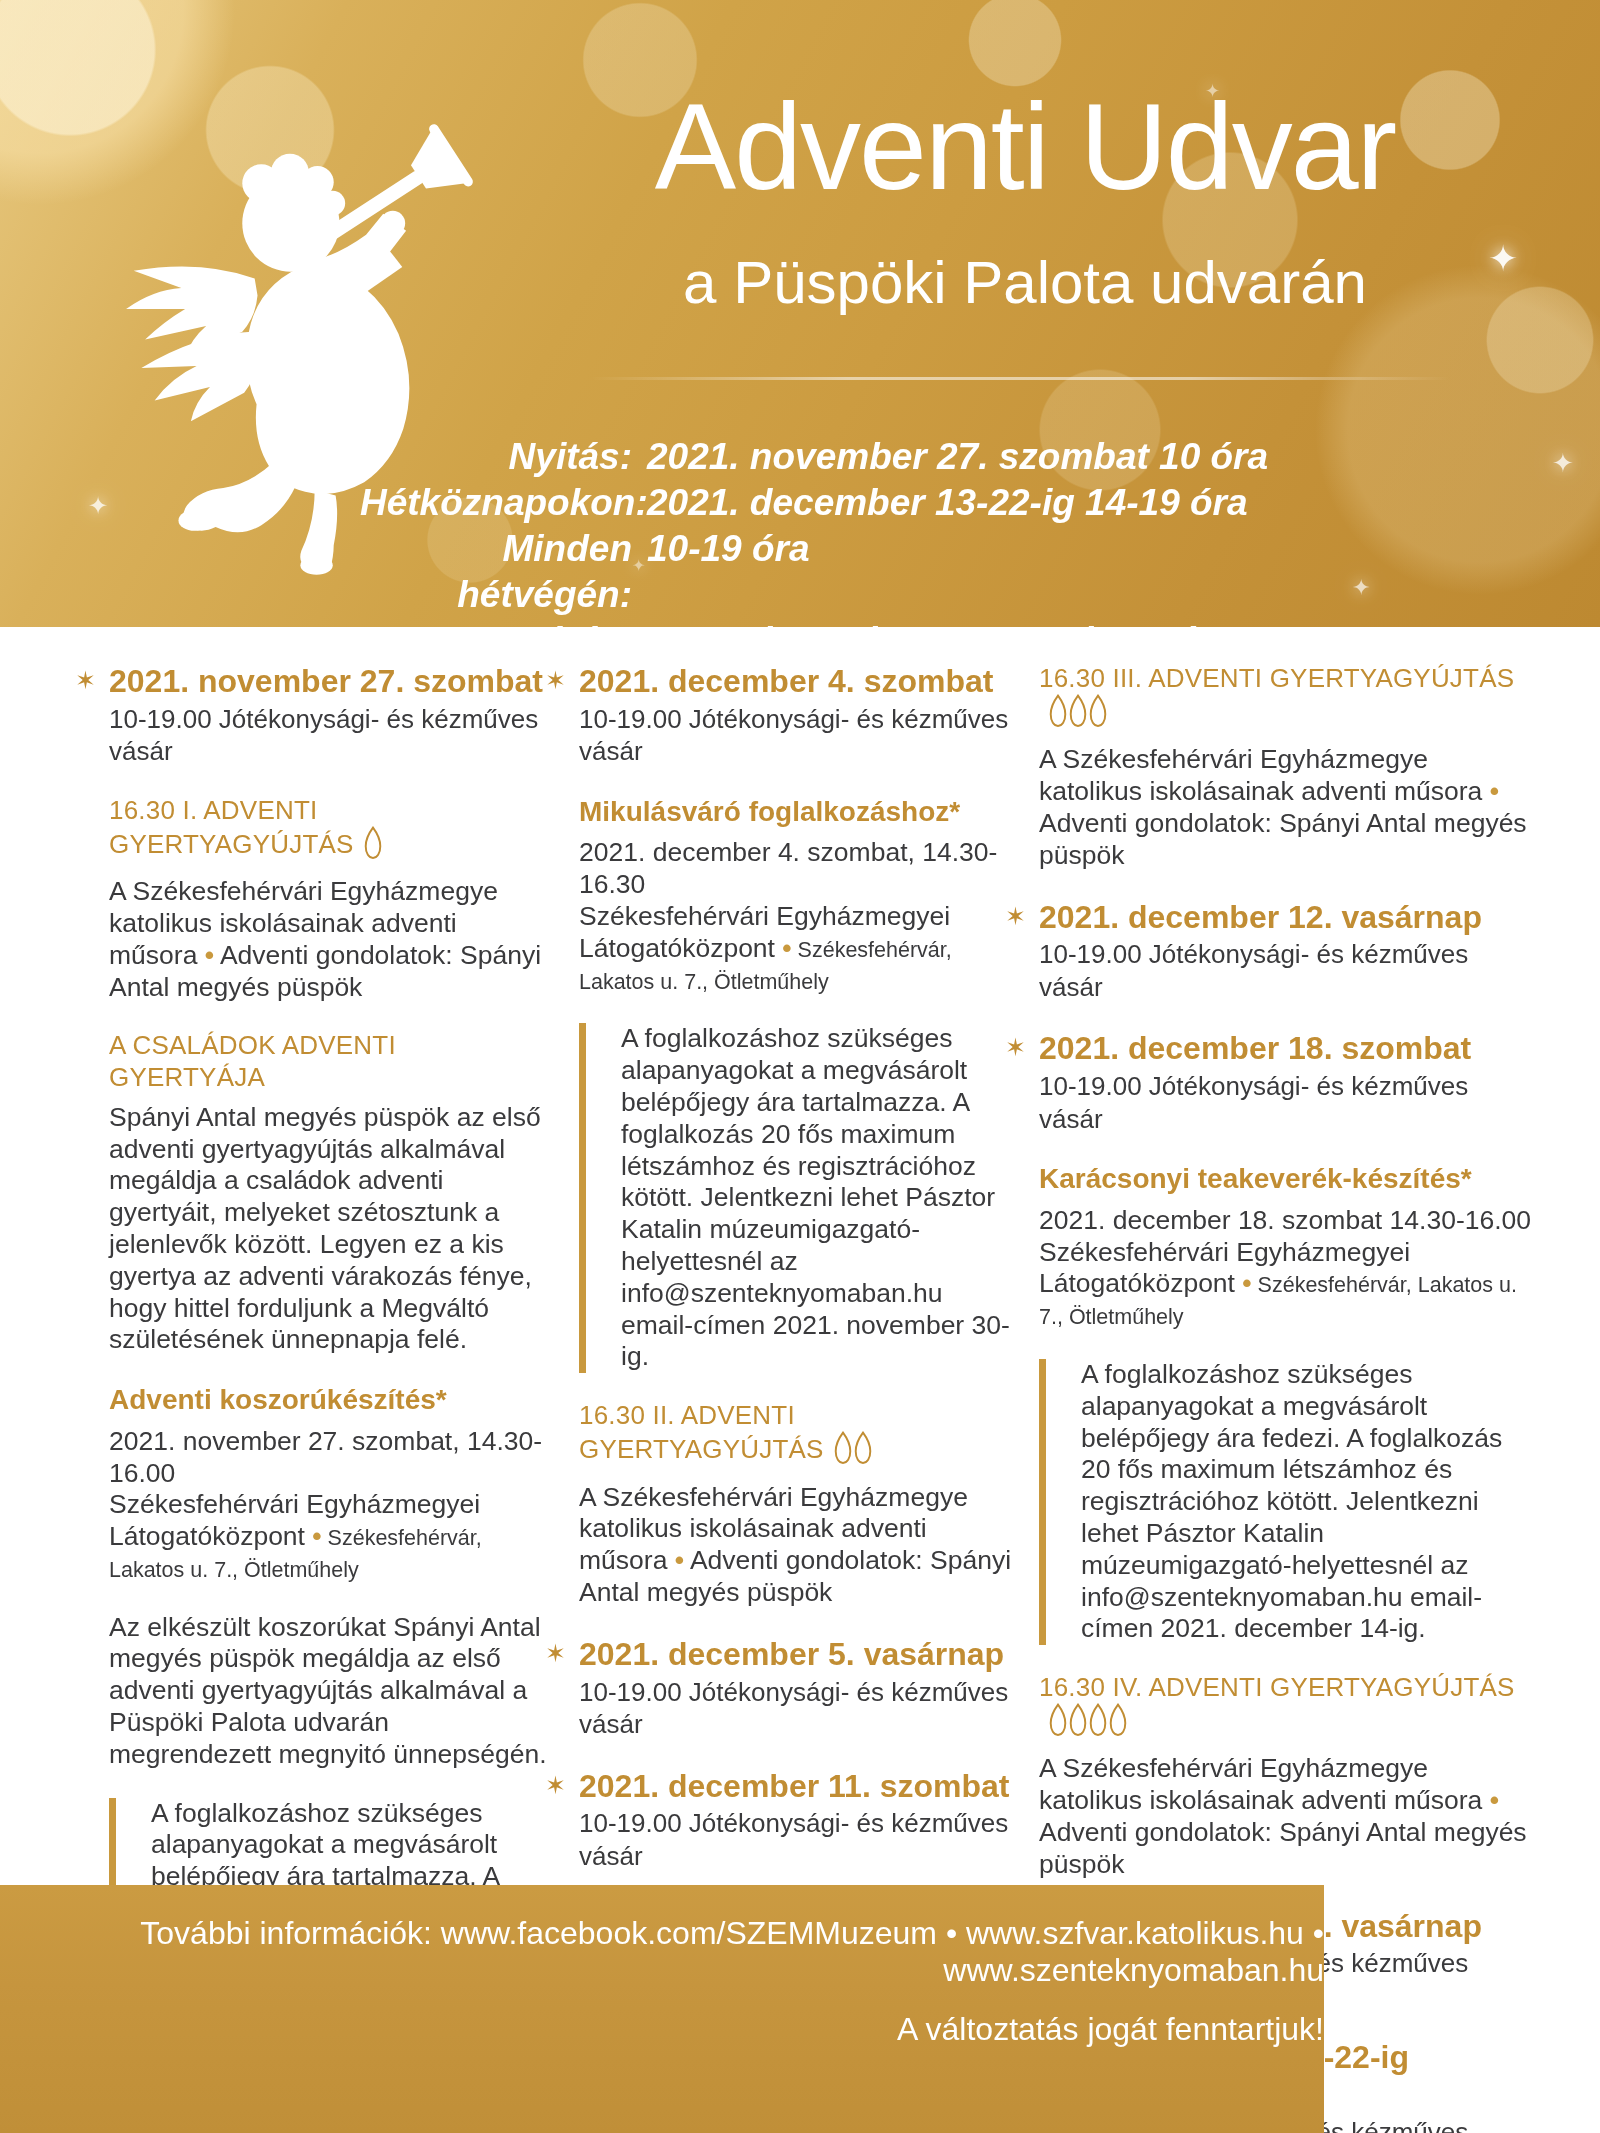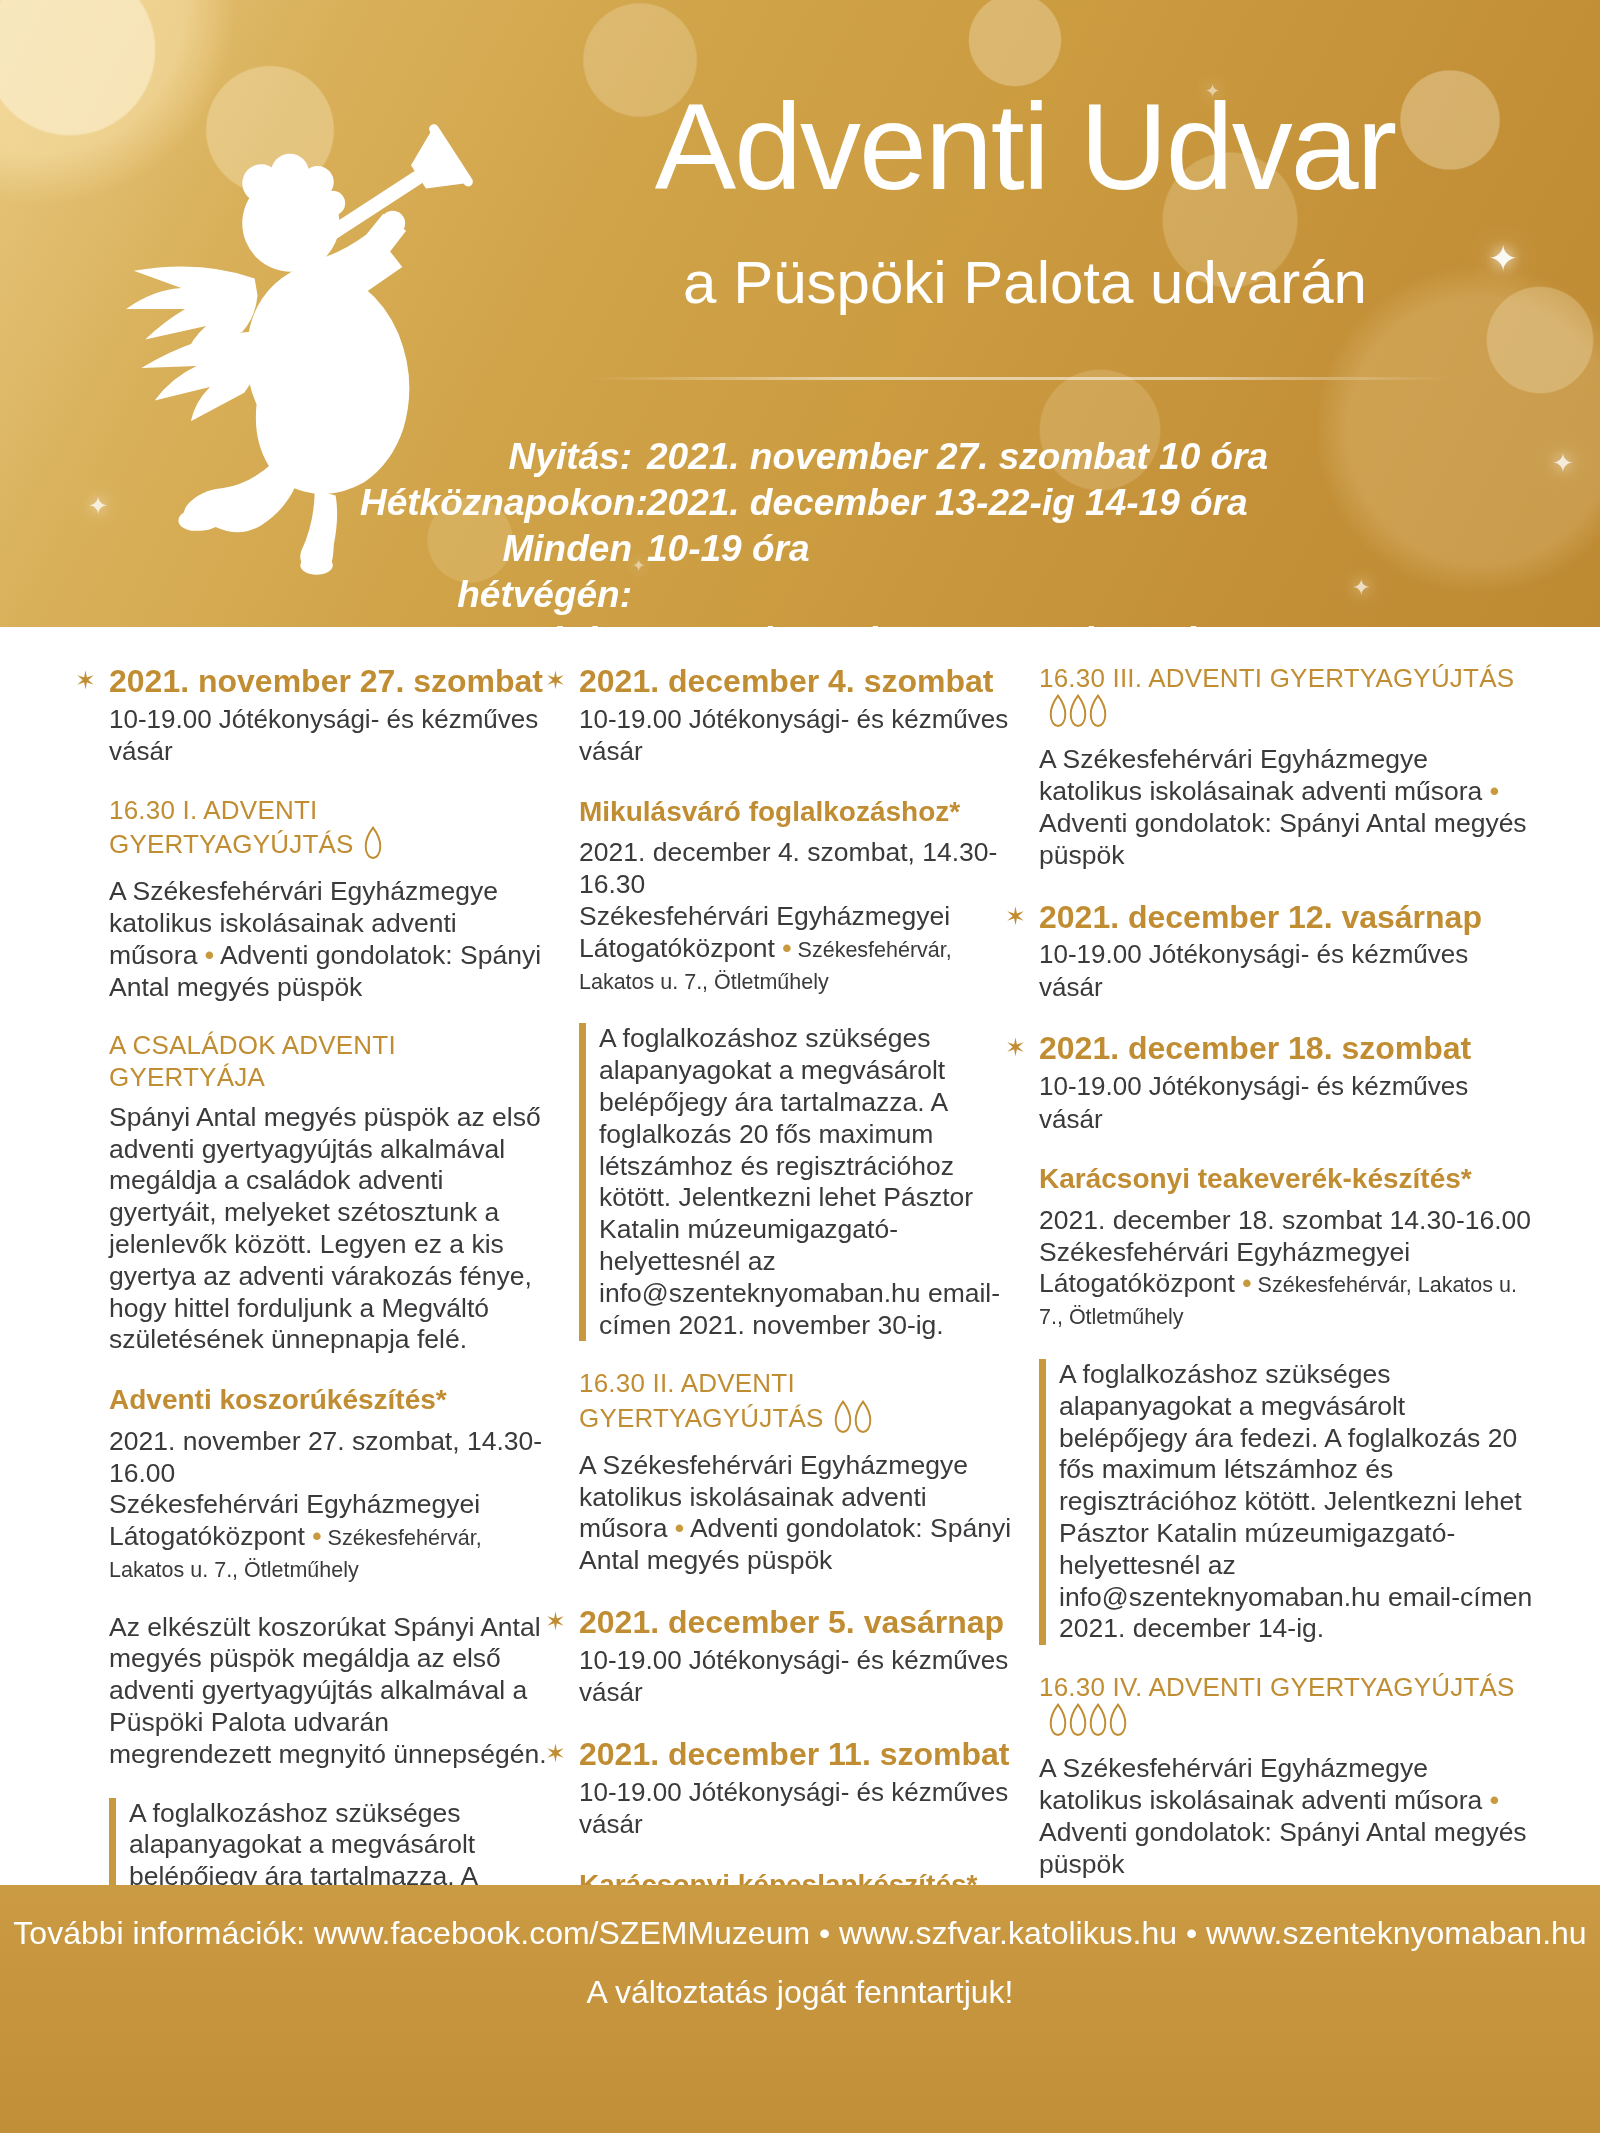--- a/index.html
+++ b/index.html
@@ -64,28 +64,28 @@
   .h-date{position:relative;color:var(--gold);font-size:32px;font-weight:700;line-height:1.15;}
   .h-date .star{position:absolute;left:-34px;top:3px;font-size:25px;font-weight:400;}
   .time-line{font-size:26px;color:var(--dark);line-height:1.25;margin-top:3px;}
   .h-candle{color:var(--gold);font-size:26px;font-weight:400;line-height:1.2;letter-spacing:.2px;}
   .h-candle .flames{margin-left:8px;white-space:nowrap;vertical-align:-7px;}
   .h-candle svg{margin-left:2px;}
   .h-work{color:var(--gold);font-size:28px;font-weight:700;line-height:1.2;margin-bottom:4px;}
   p.body{font-size:26.5px;line-height:1.2;color:var(--dark);margin-top:9px;}
   .bullet{color:var(--gold-line);font-weight:700;}
   .venue-small{font-size:21.5px;}
-  .note{border-left:7px solid var(--gold-line);padding-left:13px;}
+  .note{border-left:7px solid var(--gold-line);padding-left:35px;}
   .note p{margin-top:0;}
 
   
   .footer{
-    position:absolute;left:0;top:1885px;width:1600px;height:248px;
+    position:absolute;left:0;top:1885px;width:1324px;height:248px;
     background:linear-gradient(180deg,#cb9b42 0%,var(--band) 40%,#c08f38 100%);
-    text-align:center;color:#fff;
+    text-align:right;color:#fff;
   }
   .footer-info{margin-top:30px;font-size:32px;font-weight:500;}
   .footer-rights{margin-top:22px;font-size:32px;font-weight:500;}
 </style>
 </head>
 <body>
 
 <div class="header">
   <svg class="angel" viewBox="0 0 420 520" xmlns="http://www.w3.org/2000/svg" aria-hidden="true">
     <g fill="#ffffff">

